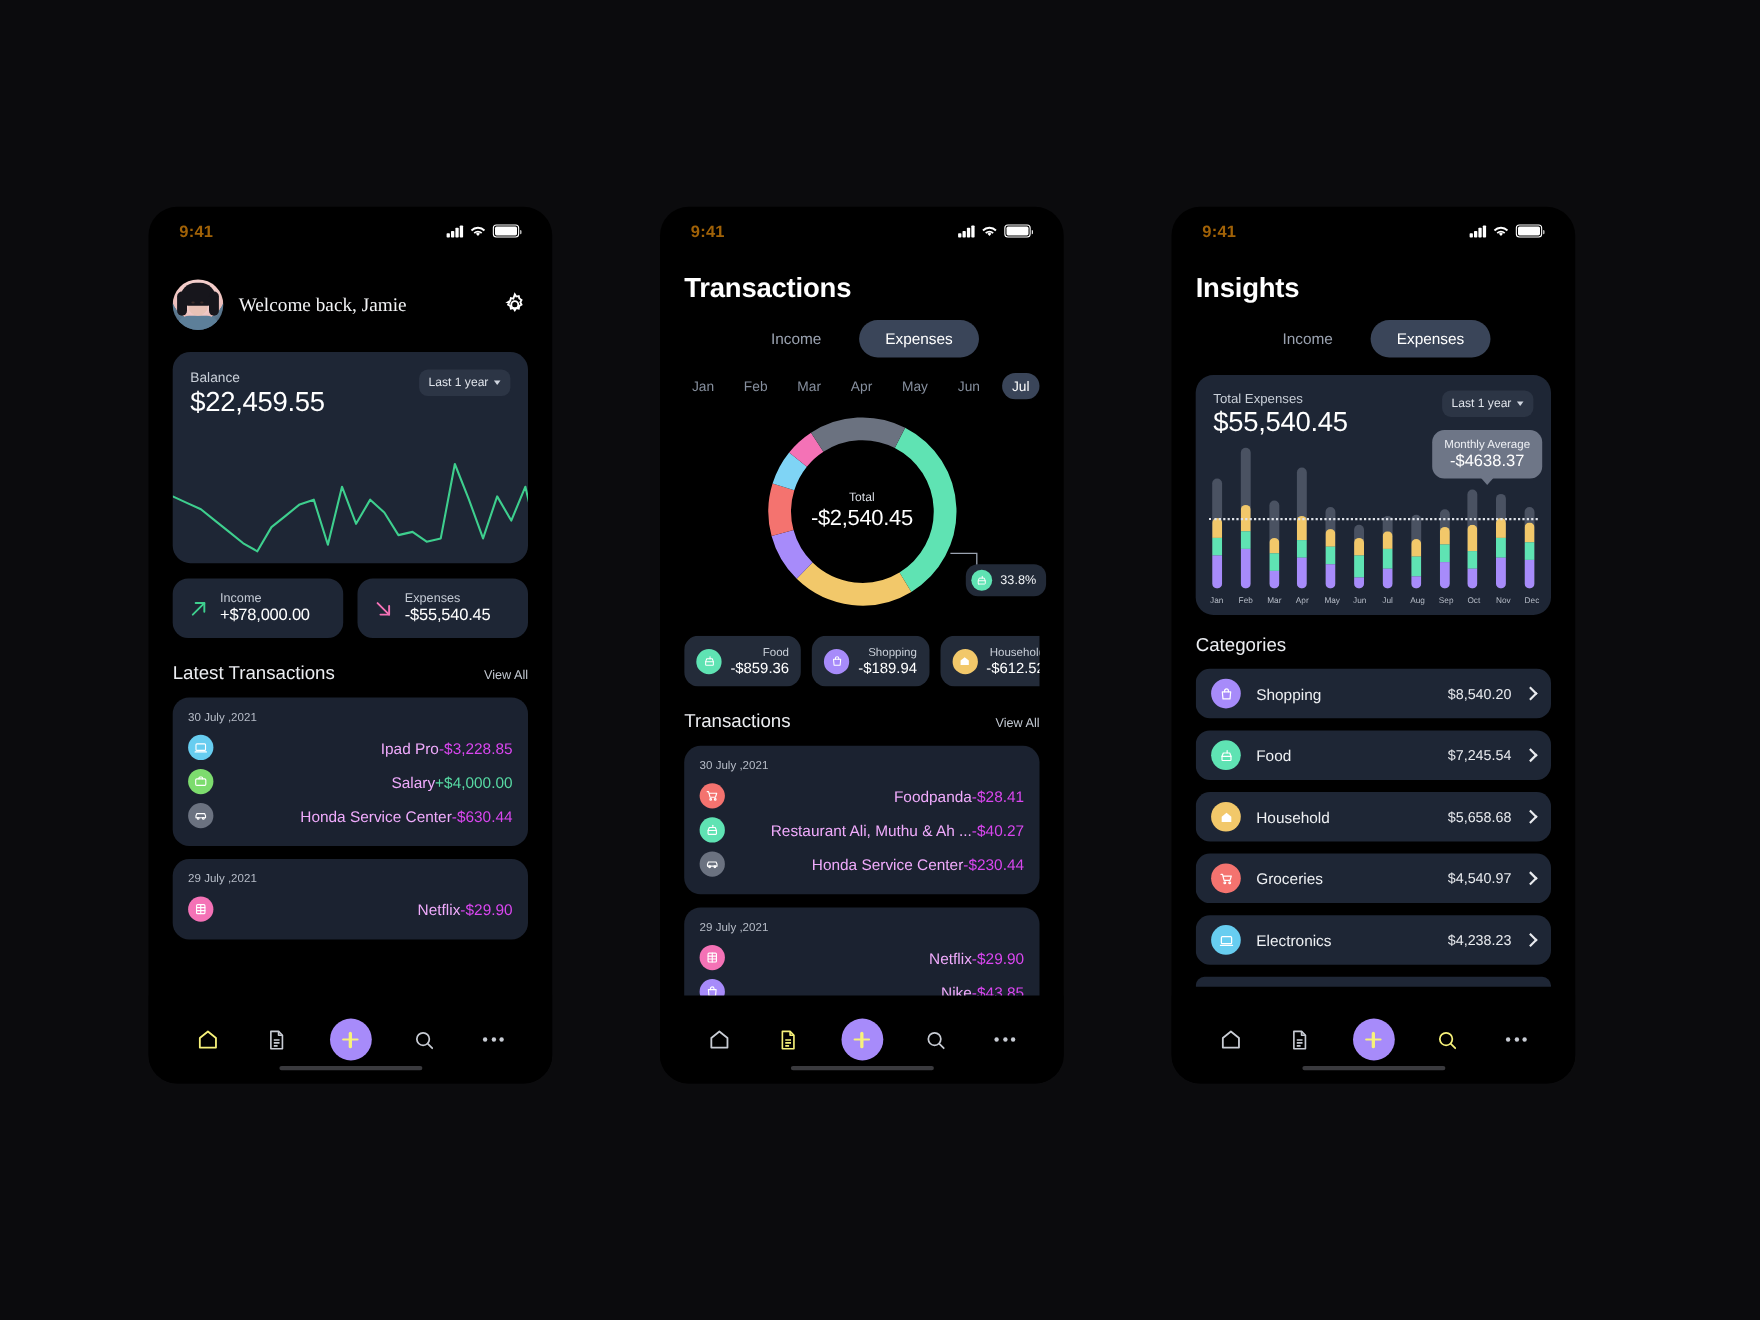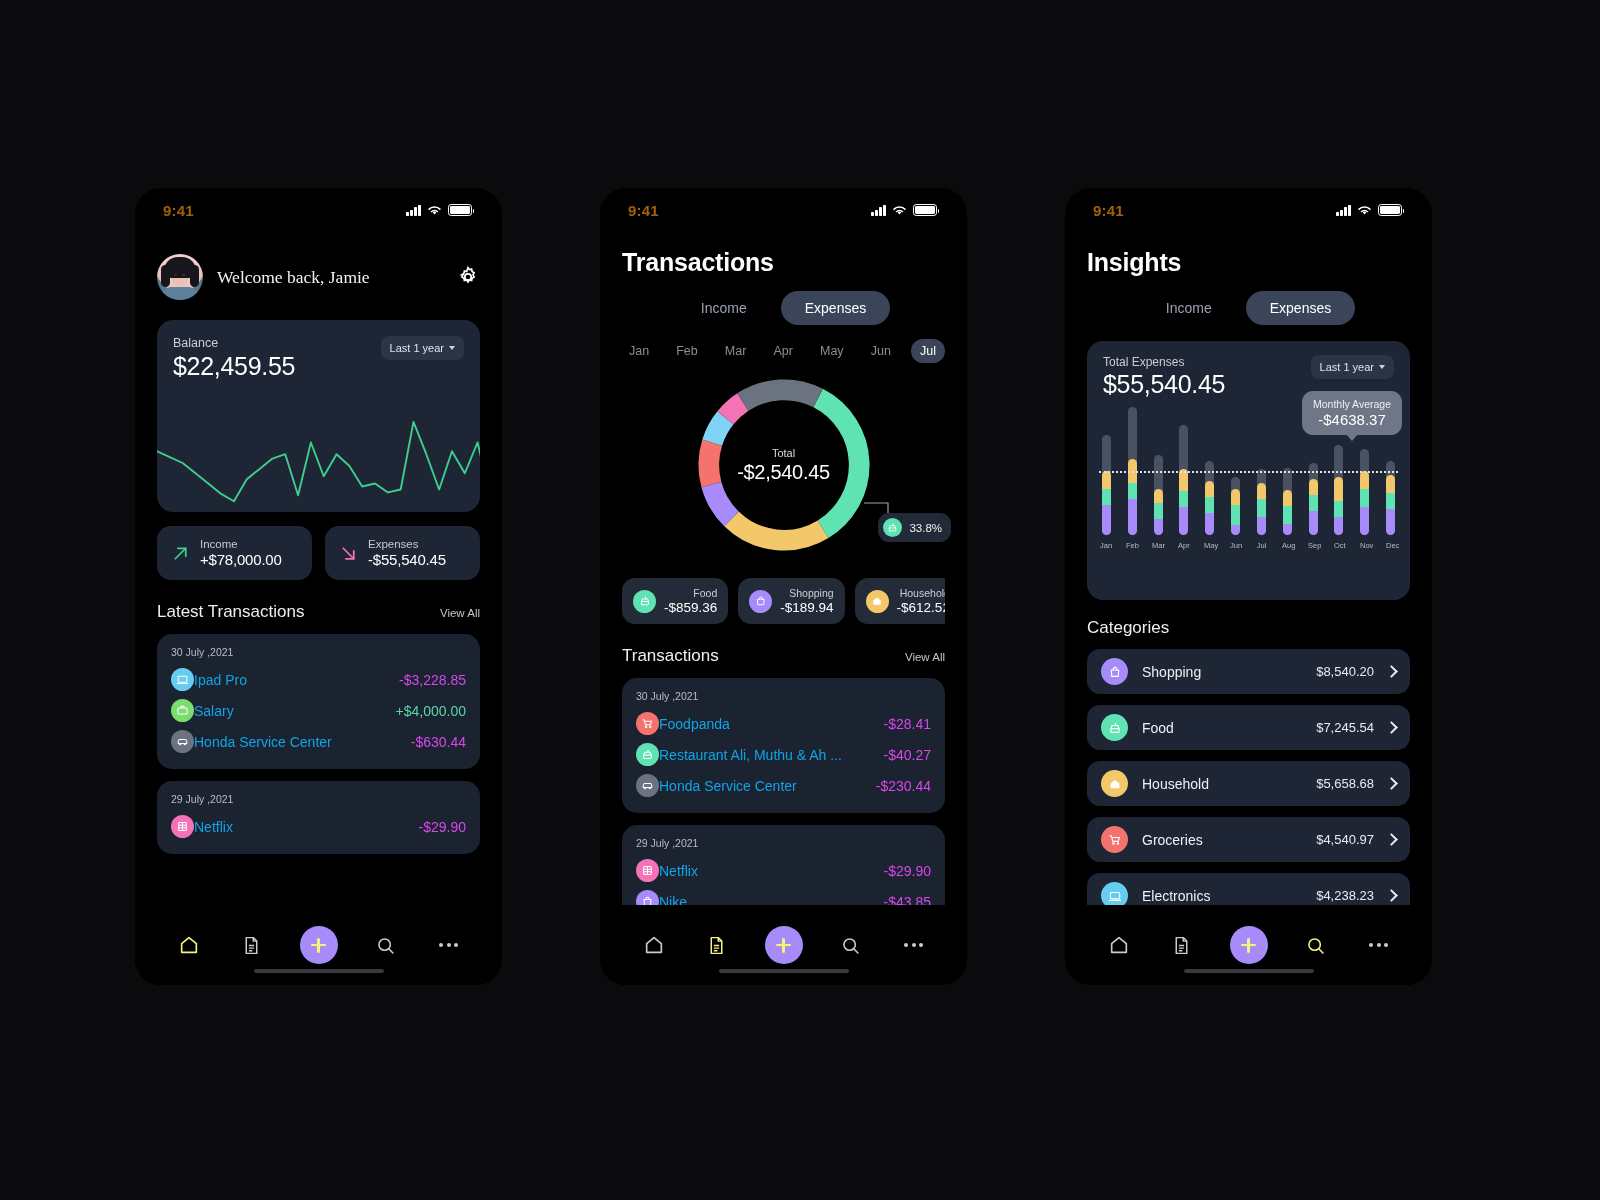--- a/index.html
+++ b/index.html
@@ -84,21 +84,21 @@
   .sec-head { display:flex; justify-content:space-between; align-items:baseline; margin-top:22px; }
   .sec-title { color:#eceef2; font-size:17px; }
   .view-all { color:#c3c9d2; font-size:11.5px; }
 
   
   .txgroup { background:#1b2230; border-radius:15px; padding:12px 14px 12px 14px; margin-top:12px; }
   .txdate { color:#b7bdc8; font-size:10.5px; margin-bottom:6px; }
   .txrow { display:flex; align-items:center; height:31px; }
   .txicon { width:23px;height:23px;border-radius:50%; flex:0 0 auto; display:flex;align-items:center;justify-content:center;}
   .txicon svg{display:block}
-  .txname { color:#0ea5e9; font-size:14px; flex:1; white-space:nowrap; overflow:hidden; text-overflow:ellipsis;}
+  .txname { color:#f0abfc; font-size:14px; flex:1; white-space:nowrap; overflow:hidden; text-overflow:ellipsis;text-align:right;}
   .txamt { color:#d946ef; font-size:14px; white-space:nowrap;}
   .txamt.pos { color:#57d9a3; }
 
   
   .navbar {
     position:absolute; left:0; right:0; bottom:0; height:80px; background:#000;
     display:flex; align-items:center; justify-content:space-around; padding:0 22px;
   }
   .navitem { width:30px;height:30px; display:flex;align-items:center;justify-content:center;}
   .fab {
@@ -139,21 +139,21 @@
   .callout-pct{ color:#f0f2f5; font-size:11.5px;}
   .leader { position:absolute; }
 
   
   .chips { display:flex; gap:10px; margin-top:12px; overflow:hidden; }
   .chip { background:#232b39; border-radius:13px; padding:9px 11px; display:flex; align-items:center; gap:8px; flex:0 0 auto;}
   .chip-cap{ color:#c9cfd8; font-size:10.5px; text-align:right;}
   .chip-val{ color:#ffffff; font-size:13.5px; margin-top:1px; text-align:right;}
 
   
-  .ins-card { background:#1e2635; border-radius:16px; padding:14px 12px 8px 12px; margin-top:16px; position:relative; overflow:hidden; height:259px;}
+  .ins-card { background:#1e2635; border-radius:16px; padding:14px 12px 8px 12px; margin-top:16px; position:relative; overflow:hidden; height:218px;}
   .ins-top{ display:flex; justify-content:space-between; align-items:flex-start; padding:0 4px;}
   .ins-lbl{ color:#c9cfd8; font-size:12px;}
   .ins-val{ color:#ffffff; font-size:25px; font-weight:500; margin-top:1px; letter-spacing:-.3px;}
   .bars-area { position:relative; height:128px; margin-top:8px; display:flex; align-items:flex-end; justify-content:space-between; padding:0 3px;}
   .barcol { width:9px; position:relative; height:118px; display:flex; flex-direction:column; justify-content:flex-end; align-items:center;}
   .bartrack{ position:absolute; bottom:0; width:9px; border-radius:5px; background:#4a5262; }
   .barstack{ position:relative; width:9px; border-radius:5px; overflow:hidden; display:flex; flex-direction:column;}
   .barstack span{ display:block; width:100%;}
   .avg-line { position:absolute; left:0; right:0; border-top:2px dotted #dfe3ea; }
   .mlabels{ display:flex; justify-content:space-between; padding:0 1px; margin-top:6px;}

